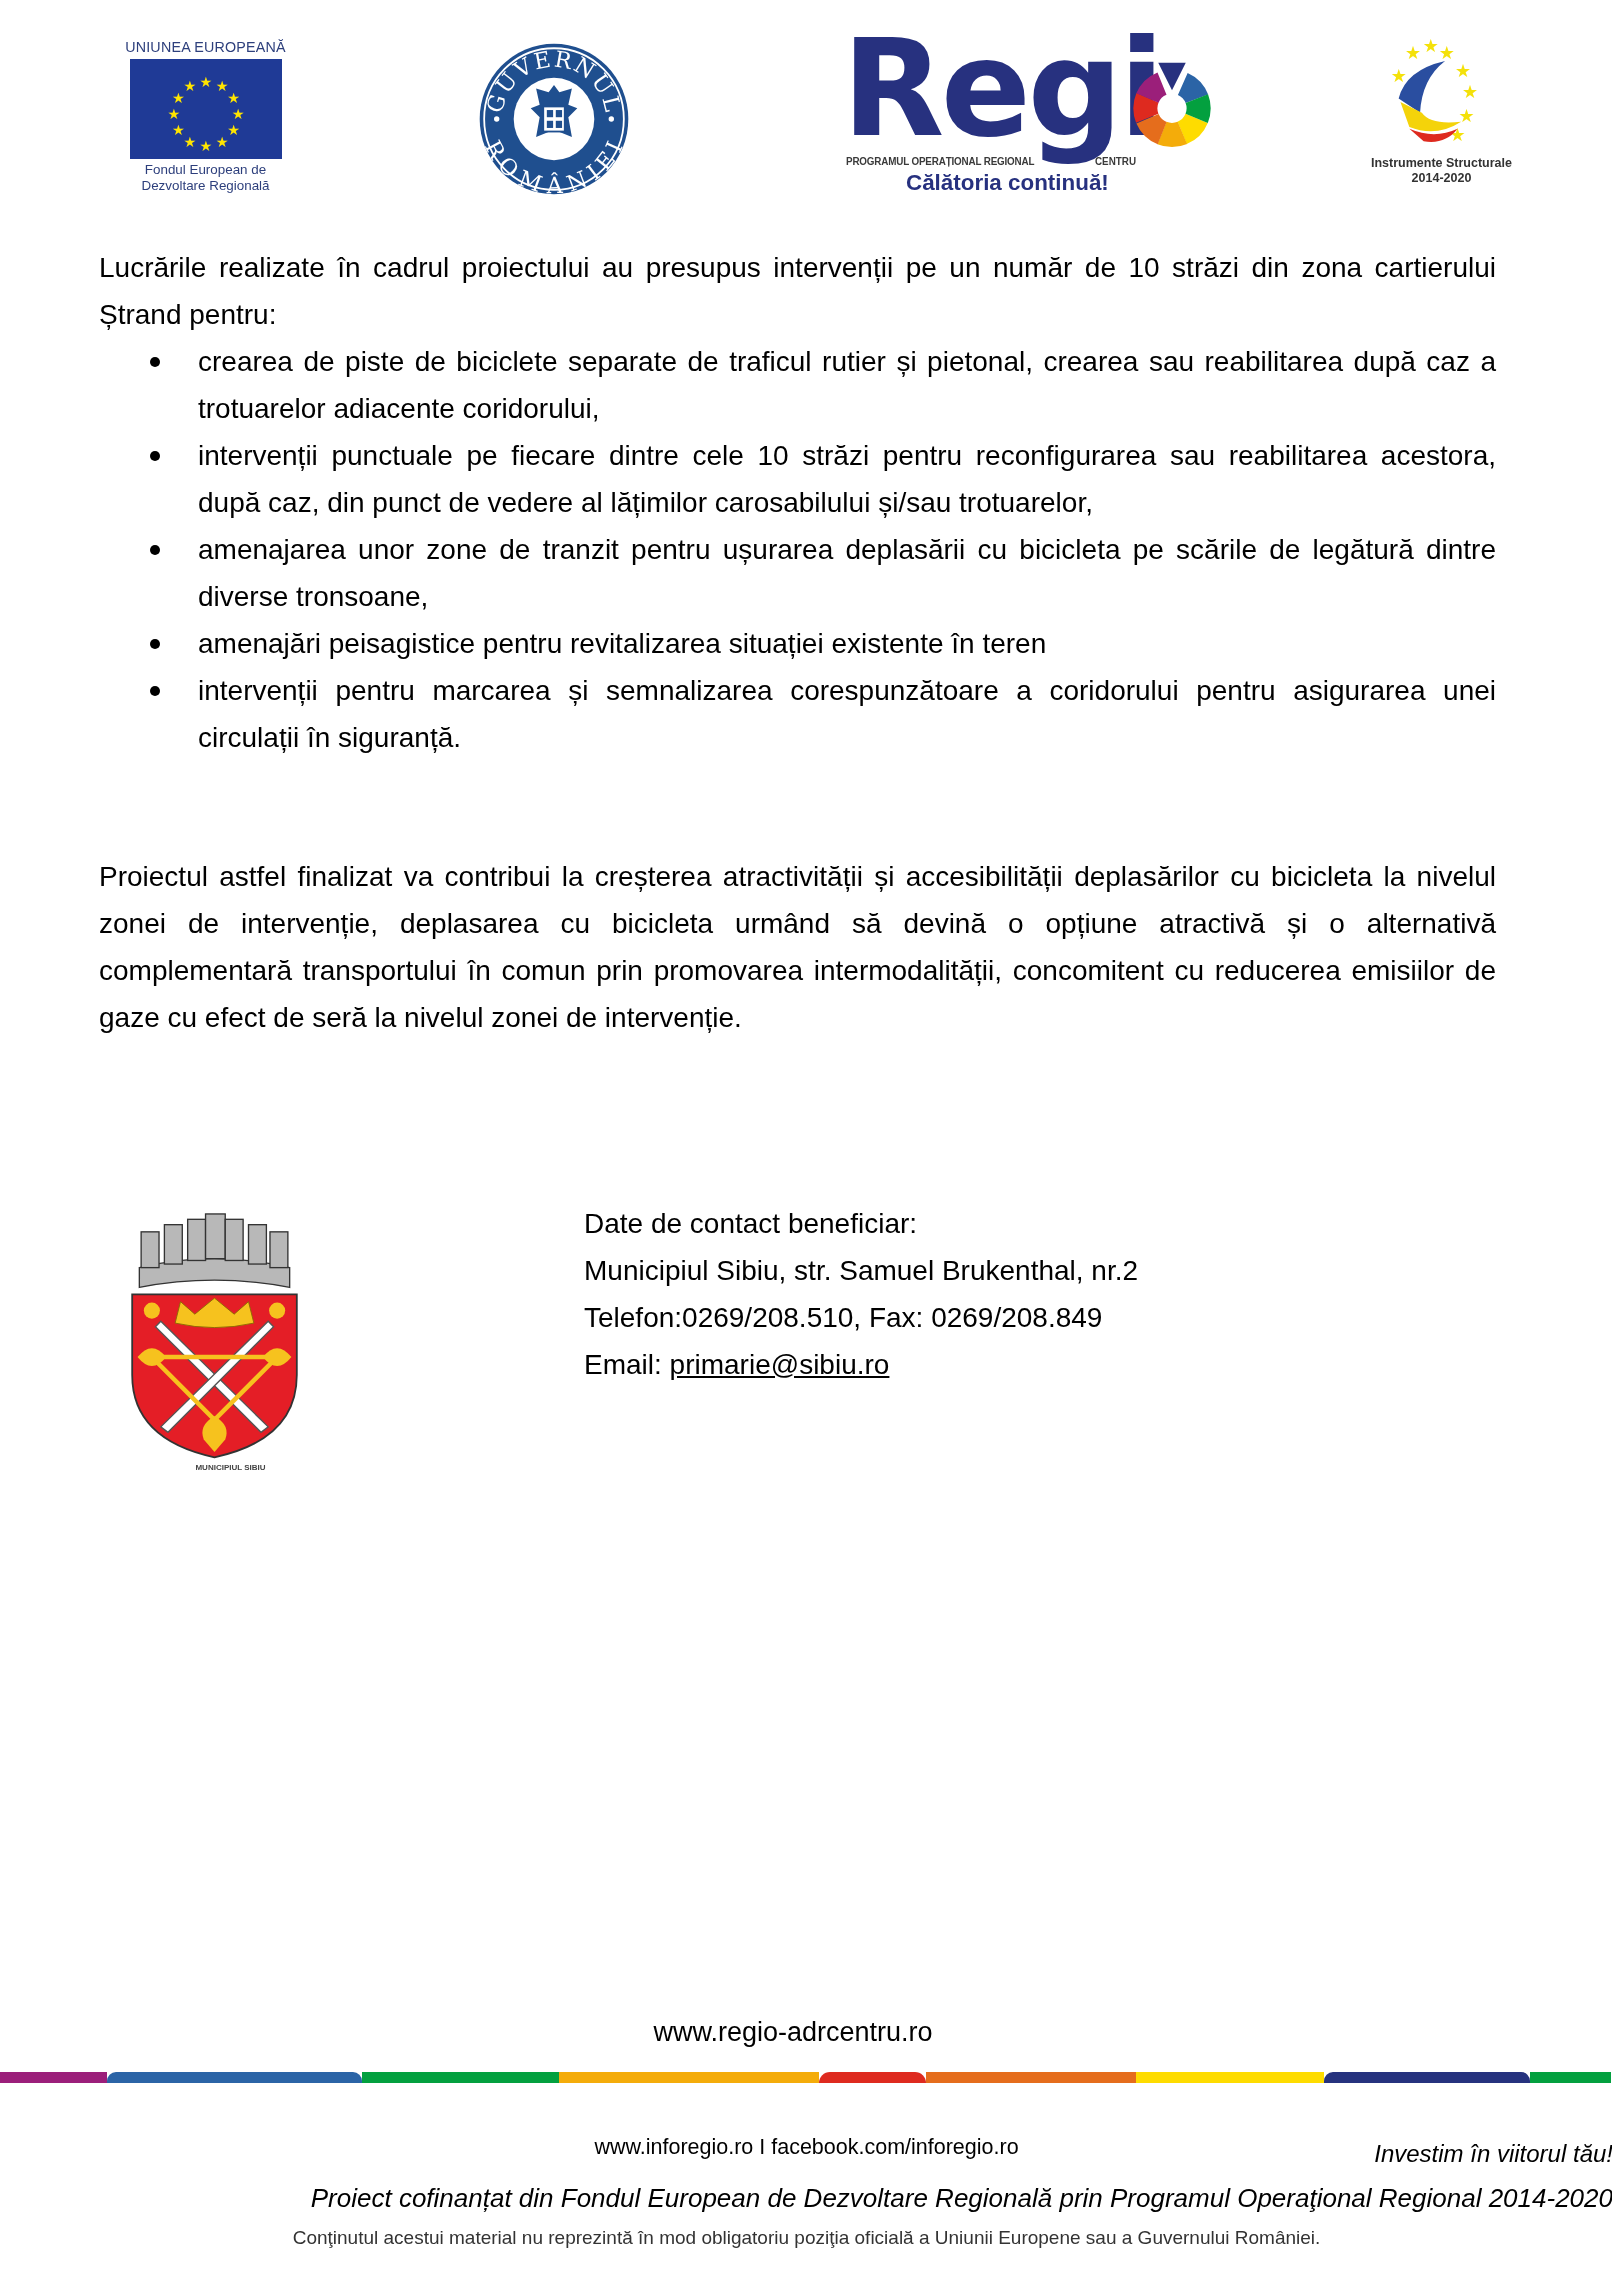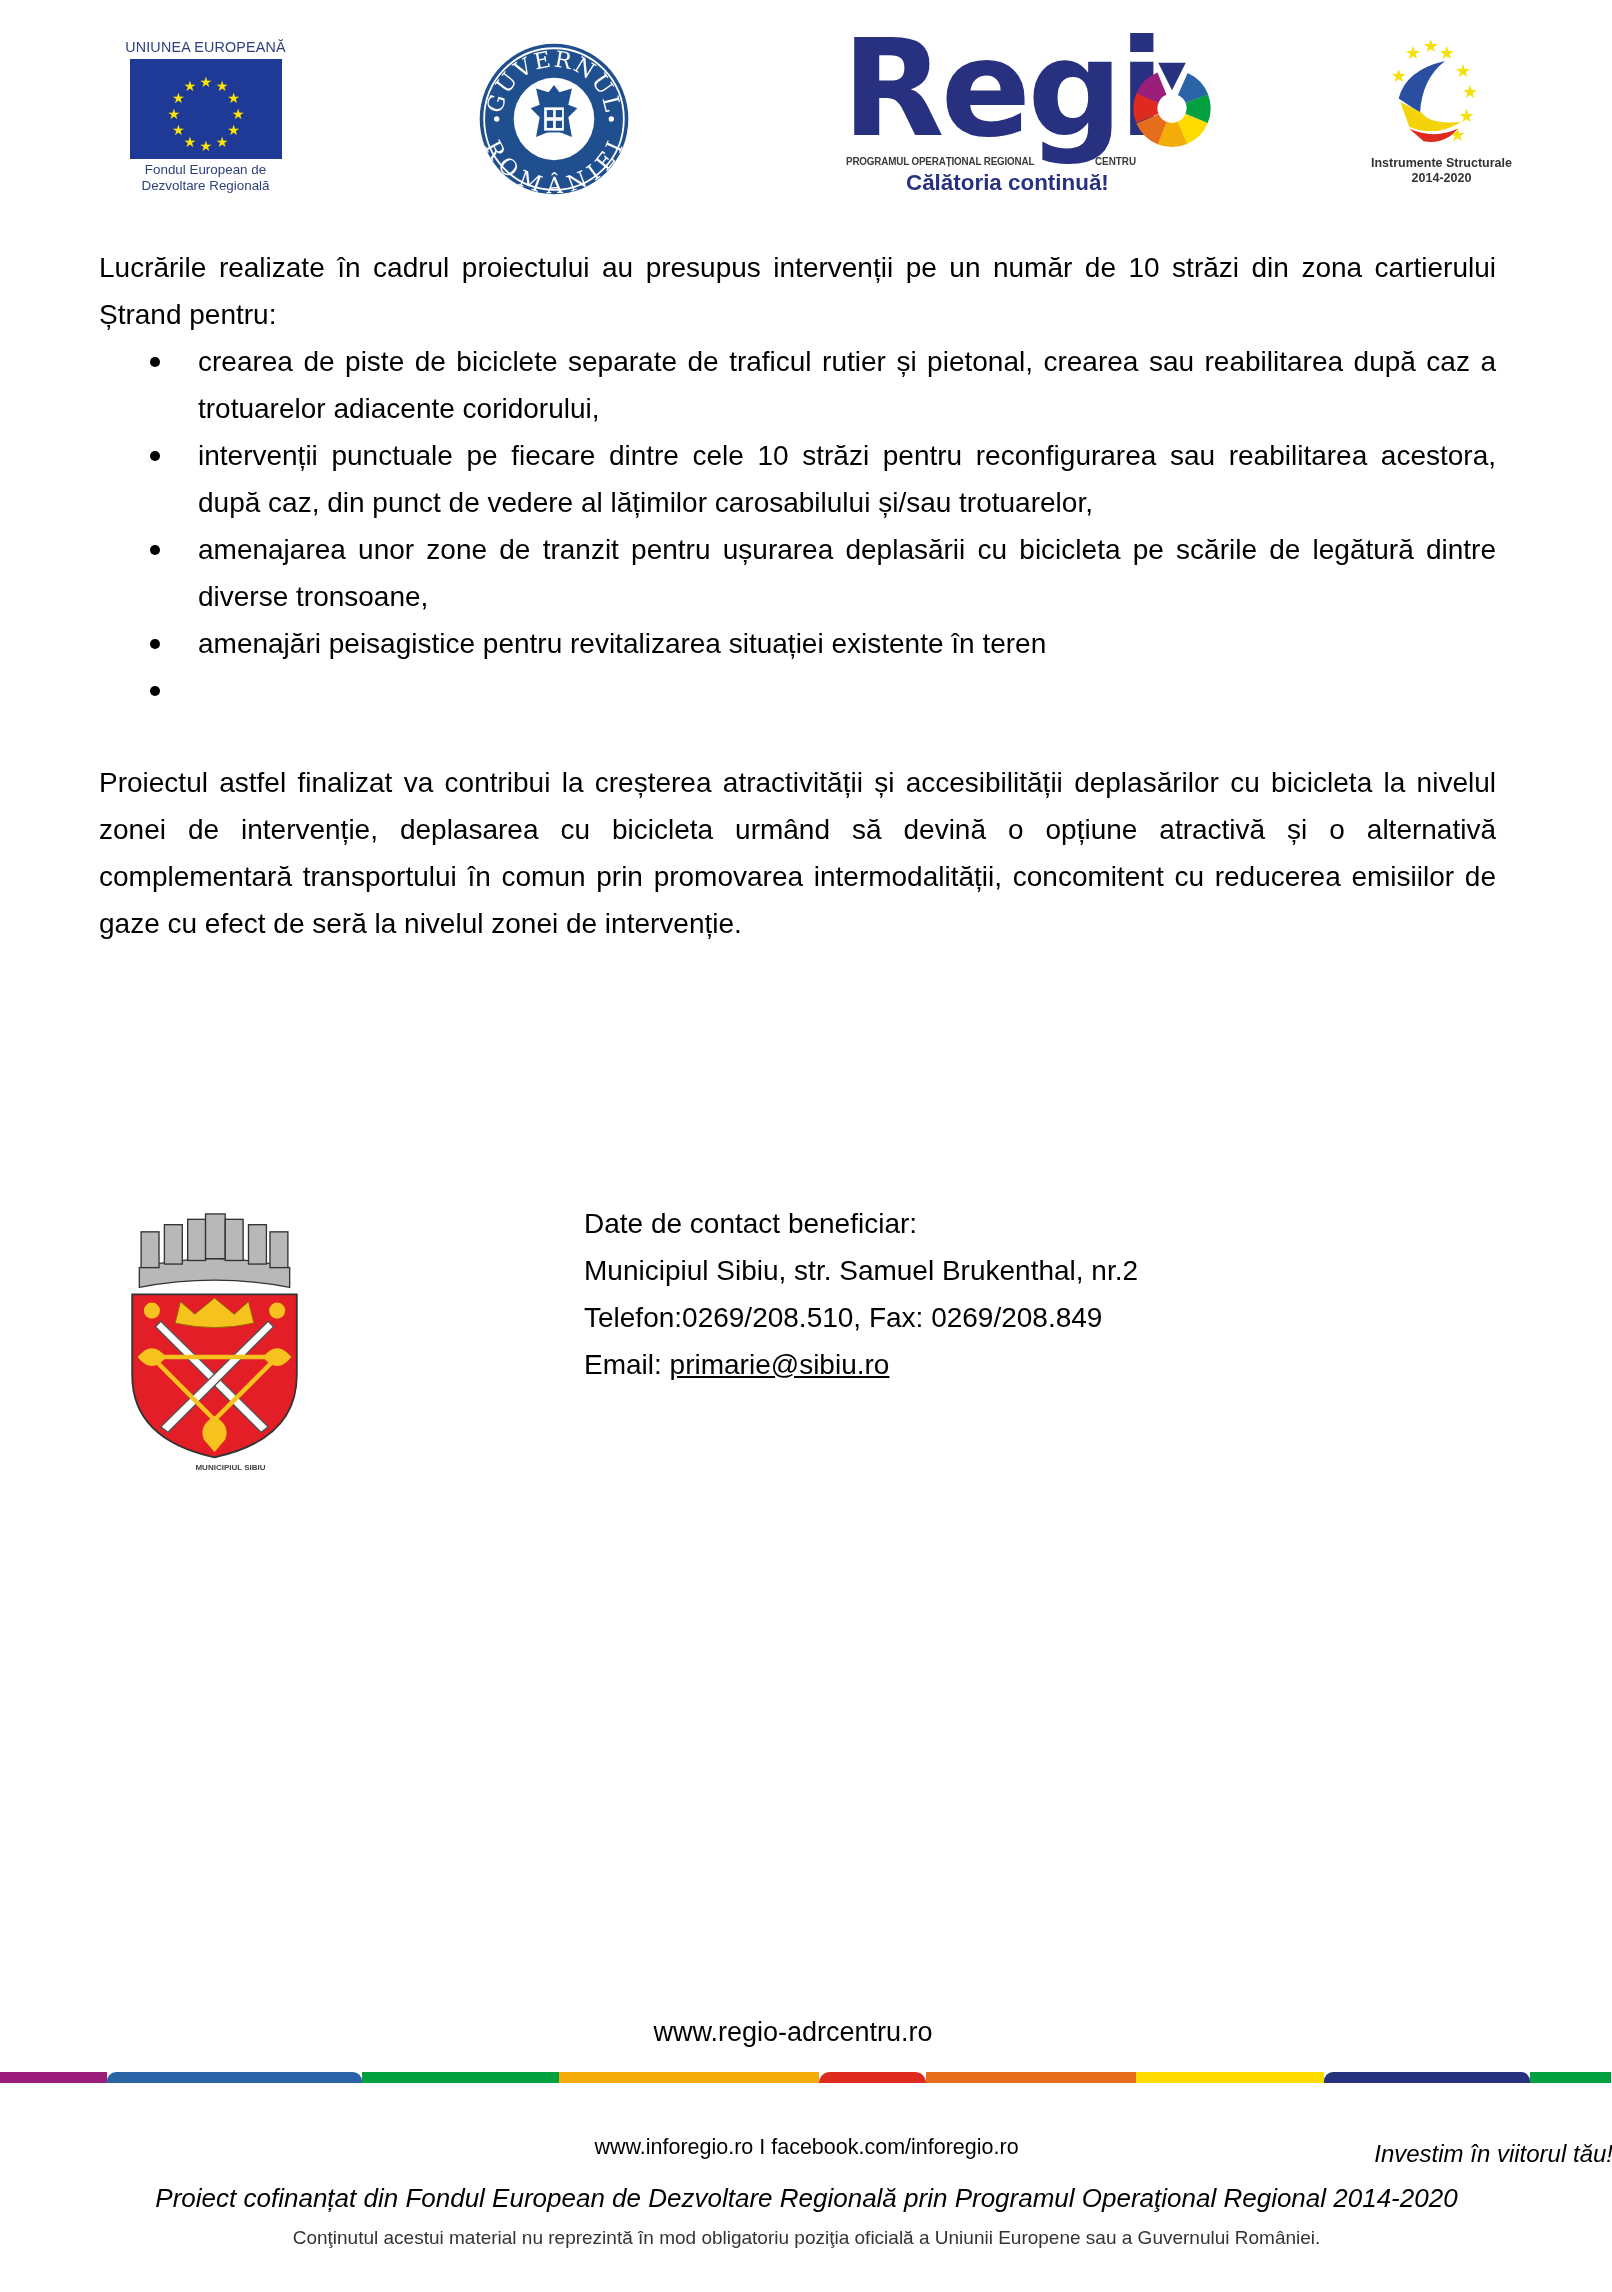--- a/index.html
+++ b/index.html
@@ -40,21 +40,21 @@
   .crest-label { position:absolute; left: 16px; width: 179px; top: 258px; text-align: center; font-size: 8px; font-weight: 700; color: #444; }
   .contact { left: 584px; top: 1200px; font-size: 28px; line-height: 47px; }
   .contact a { color: #000000; text-decoration: underline; }
 
   
   .f-url1 { left: 0; width: 1586px; top: 2017px; text-align: center; font-size: 27px; }
   .rainbow { left: 0; top: 2072px; width: 1613px; height: 10.7px; display: flex; }
   .rainbow div { height: 100%; }
   .f-url2 { left: 0; width: 1613px; top: 2101px; text-align: center; font-size: 21.5px; margin-top: 34px; }
   .f-slogan { left: 0; width: 1613px; top: 2140px; text-align: right; font-size: 24px; font-style: italic; }
-  .f-cofin { left: 0; width: 1613px; top: 2183px; text-align: center; font-size: 26px; font-style: italic; }
+  .f-cofin { left: 0; width: 1613px; top: 2183px; text-align: right; font-size: 26px; font-style: italic; }
   .f-disc { left: 0; width: 1613px; top: 2227px; text-align: center; font-size: 19px; color: #333; }
 </style>
 </head>
 <body>
 
 <div class="abs eu-logo">
   <div class="eu-title">UNIUNEA EUROPEANĂ</div>
   <div class="eu-flag">
     <svg width="152" height="100" viewBox="0 0 170 112">
       <g fill="#ffe500" font-size="16" text-anchor="middle" font-family="DejaVu Sans, sans-serif">
@@ -145,21 +145,21 @@
   </div>
 </div>
 
 <div class="abs content">
   <p class="para">Lucrările realizate în cadrul proiectului au presupus intervenții pe un număr de 10 străzi din zona cartierului Ștrand pentru:</p>
   <ul class="bullets">
     <li><span class="dot"></span><span>crearea de piste de biciclete separate de traficul rutier și pietonal, crearea sau reabilitarea după caz a trotuarelor adiacente coridorului,</span></li>
     <li><span class="dot"></span><span>intervenții punctuale pe fiecare dintre cele 10 străzi pentru reconfigurarea sau reabilitarea acestora, după caz, din punct de vedere al lățimilor carosabilului și/sau trotuarelor,</span></li>
     <li><span class="dot"></span><span>amenajarea unor zone de tranzit pentru ușurarea deplasării cu bicicleta pe scările de legătură dintre diverse tronsoane,</span></li>
     <li><span class="dot"></span><span>amenajări peisagistice pentru revitalizarea situației existente în teren</span></li>
-    <li><span class="dot"></span></li>
+    <li><span class="dot"></span><span>intervenții pentru marcarea și semnalizarea corespunzătoare a coridorului pentru asigurarea unei circulații în siguranță.</span></li>
   </ul>
   <p class="para para2">Proiectul astfel finalizat va contribui la creșterea atractivității și accesibilității deplasărilor cu bicicleta la nivelul zonei de intervenție, deplasarea cu bicicleta urmând să devină o opțiune atractivă și o alternativă complementară transportului în comun prin promovarea intermodalității, concomitent cu reducerea emisiilor de gaze cu efect de seră la nivelul zonei de intervenție.</p>
 </div>
 
 <div class="abs crest">
   <svg width="179" height="255" viewBox="0 0 200 285">
 
     <g fill="#b8b8b8" stroke="#333" stroke-width="1.5">
       <path d="M16 70 Q100 50 184 70 L184 92 Q100 76 16 92 Z"></path>
       <rect x="18" y="30" width="20" height="40"></rect>

